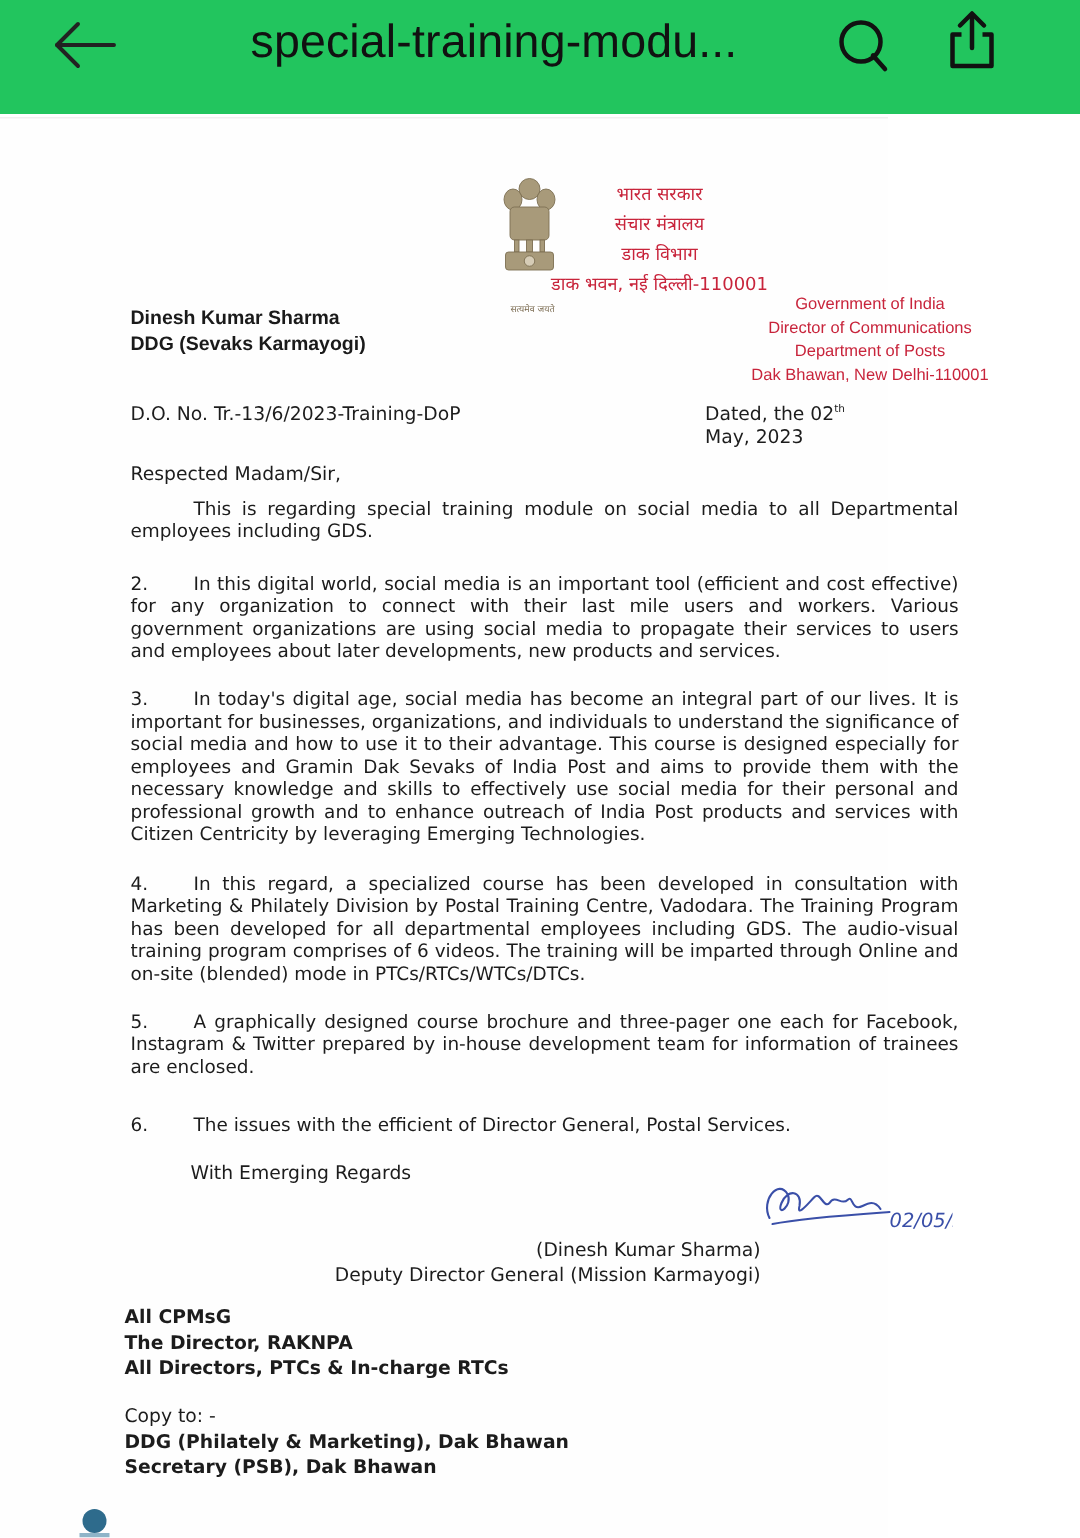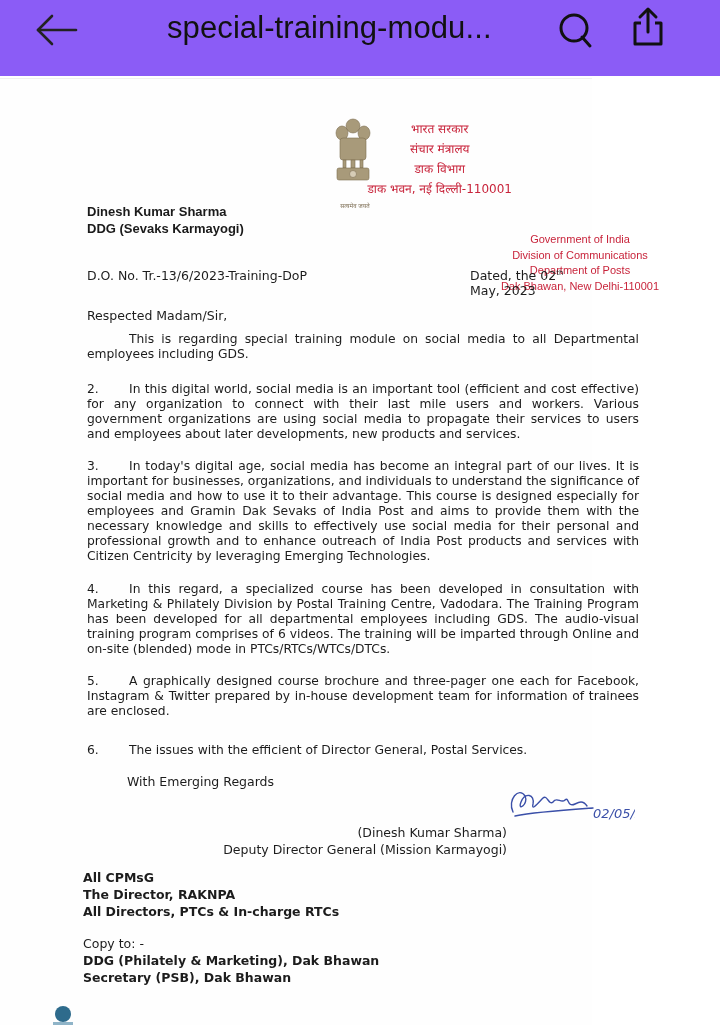--- a/index.html
+++ b/index.html
@@ -1,32 +1,32 @@
 <!DOCTYPE html>
 <html><head>
   <meta charset="utf-8">
   <style>
     * { box-sizing: border-box; margin: 0; padding: 0; }
     html, body { width: 720px; height: 1025px; overflow: hidden; background: #ffffff; }
     body { font-family: "DejaVu Sans", sans-serif; color: #1a1a1a; position: relative; }
 
-    .topbar { position: absolute; left: 0; top: 0; width: 720px; height: 76px; background: #8b5cf6; }
+    .topbar { position: absolute; left: 0; top: 0; width: 720px; height: 76px; background: #22c55e; }
     .back-btn { position: absolute; left: 34px; top: 12px; width: 44px; height: 36px; cursor: pointer; }
     .title { position: absolute; left: 167px; top: 10px; font-family: "Liberation Sans", sans-serif; font-size: 31px; color: #111; white-space: nowrap; letter-spacing: 0.1px; }
     .search-btn { position: absolute; left: 556px; top: 10px; width: 40px; height: 40px; cursor: pointer; }
     .share-btn { position: absolute; left: 630px; top: 6px; width: 36px; height: 42px; cursor: pointer; }
 
     .page { position: absolute; left: 0; top: 78px; width: 592px; height: 947px; background: #fefefe; border-top: 1px solid #f0f0f0; }
 
     .emblem { position: absolute; left: 333px; top: 37px; width: 40px; height: 70px; }
     .emblem-caption { position: absolute; left: 330px; top: 123px; font-size: 6px; color: #7a6a50; width: 50px; text-align: center; }
 
     .hindi { position: absolute; right: 80px; top: 40px; text-align: center; color: #c8243b; font-family: "DejaVu Sans", sans-serif; }
     .hindi div { font-size: 12px; line-height: 20px; }
-    .english-head { position: absolute; left: 480px; top: 117px; width: 200px; text-align: center; color: #c8243b; font-family: "Liberation Sans", sans-serif; font-size: 11px; line-height: 15.5px; margin-top: 36px; }
+    .english-head { position: absolute; left: 480px; top: 117px; width: 200px; text-align: center; color: #c8243b; font-family: "Liberation Sans", sans-serif; font-size: 11px; line-height: 15.5px; }
 
     .sender { position: absolute; left: 87px; top: 124px; font-family: Liberation Sans, sans-serif; font-weight: bold; font-size: 13px; line-height: 17px; color: #1a1a1a; }
 
     .doc-body { font-family: "DejaVu Sans", sans-serif; font-size: 12.3px; color: #1c1c1c; }
     .ref { position: absolute; left: 87px; top: 189px; font-size: 12.5px; }
     .dated { position: absolute; left: 470px; top: 189px; font-size: 12.5px; }
     .dated sup { font-size: 7px; }
     .salutation { position: absolute; left: 87px; top: 229px; font-size: 12.5px; }
 
     .para { position: absolute; left: 87px; width: 552px; font-size: 12.3px; line-height: 15px; text-align: justify; }
@@ -91,21 +91,21 @@
 
   <div class="hindi">
     <div>भारत सरकार</div>
     <div>संचार मंत्रालय</div>
     <div>डाक विभाग</div>
     <div>डाक भवन, नई दिल्ली-110001</div>
   </div>
 
   <div class="english-head">
     <div>Government of India</div>
-    <div>Division of Communications</div>
+    <div>Director of Communications</div>
     <div>Department of Posts</div>
     <div>Dak Bhawan, New Delhi-110001</div>
   </div>
 
   <div class="sender">
     <div>Dinesh Kumar Sharma</div>
     <div>DDG (Sevaks Karmayogi)</div>
   </div>
 
   <div class="ref">D.O. No. Tr.-13/6/2023-Training-DoP</div>

